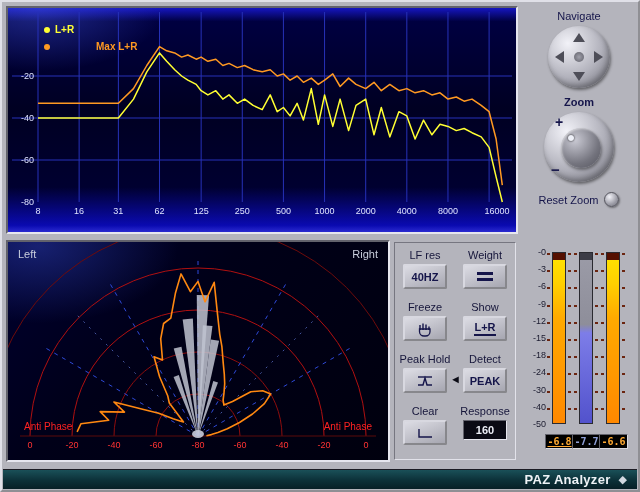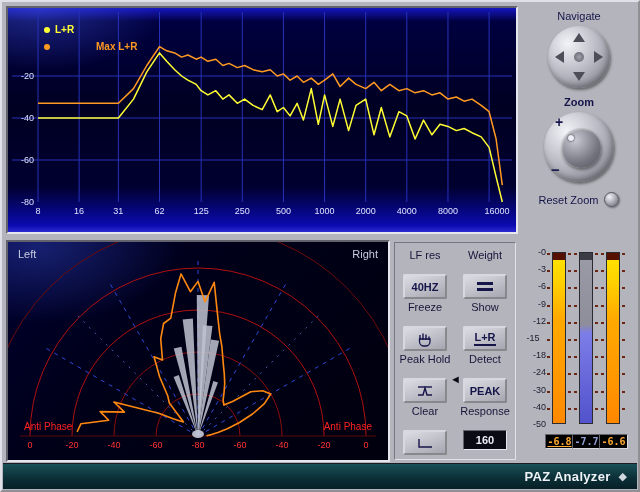--- a/index.html
+++ b/index.html
@@ -58,21 +58,21 @@
   .zoom-plus{position:absolute;left:11px;top:2px;font-size:14px;font-weight:bold;color:#15154a;}
   .zoom-minus{position:absolute;left:7px;bottom:4px;font-size:15px;font-weight:bold;color:#15154a;}
   .reset-row{display:flex;align-items:center;justify-content:center;gap:6px;margin-top:10px;font-size:11px;color:#15154a;}
   .reset-btn{width:13px;height:13px;border-radius:50%;
     background:radial-gradient(circle at 35% 30%,#f2f2f8,#9c9ca6 60%,#70707a);
     border:1px solid #55555e;box-shadow:1px 1px 2px rgba(0,0,0,.4);}
   
   .controls{position:absolute;left:392px;top:240px;width:122px;height:218px;box-sizing:border-box;
     border:1px solid;border-color:#767680 #e2e2ea #e2e2ea #767680;
     display:grid;grid-template-columns:1fr 1fr;grid-auto-rows:52px;padding-top:6px;justify-items:center;align-items:start;}
-  .ctl{display:flex;flex-direction:column;align-items:center;gap:13px;}
+  .ctl{display:flex;flex-direction:column;align-items:center;gap:3px;}
   .ctl-label{font-size:11px;color:#15153a;}
   .btn{width:44px;height:25px;box-sizing:border-box;border:2px outset #d8d8e0;border-radius:2px;
     background:linear-gradient(160deg,#dcdce4,#a6a6b0);
     display:flex;align-items:center;justify-content:center;
     font-family:"Liberation Sans",sans-serif;font-size:11px;font-weight:bold;color:#15154a;padding:0;cursor:pointer;}
   .disp{width:44px;height:20px;box-sizing:border-box;border:1px solid;border-color:#62626c #e6e6ee #e6e6ee #62626c;
     background:#0a0a14;color:#eceef6;display:flex;align-items:center;justify-content:center;
     font-size:11px;font-weight:bold;}
   .underl{border-bottom:2px solid #15154a;padding-bottom:1px;line-height:1;}
   .weight-icon{display:flex;flex-direction:column;gap:3px;}
@@ -89,21 +89,21 @@
   .meter .fill{position:absolute;inset:0;}
   .fill-lr{background:linear-gradient(to bottom,#551000 0,#551000 4%,#ffe000 4%,#ffd000 18%,#ffaa00 38%,#ff9900 70%,#ff8800 100%);}
   .fill-mid{background:linear-gradient(to bottom,#3c3c46 0,#3c3c46 4%,#9a9aa6 4%,#8e8e9a 42%,#7d7de8 47%,#5252cc 100%);}
   .scale-label{position:absolute;left:0;width:26px;text-align:right;font-size:9px;color:#1a1a2e;}
   .readout{position:absolute;top:192px;width:27px;height:13px;background:#000;
     border:1px solid;border-color:#62626c #d8d8e0 #d8d8e0 #62626c;
     display:flex;align-items:center;justify-content:center;
     font-family:"DejaVu Sans Mono",monospace;font-size:10px;font-weight:bold;}
   .r1{left:25px;text-decoration:underline;} .r2{left:52px;} .r3{left:79px;}
   
-  .bottombar{position:absolute;left:1px;right:1px;bottom:1px;height:26px;
+  .bottombar{position:absolute;left:1px;right:1px;bottom:1px;height:20px;
     background:linear-gradient(to bottom,#1a5058 0%,#0c3038 55%,#071f26 100%);
     border-top:1px solid #1c1c24;
     display:flex;align-items:center;justify-content:flex-end;gap:8px;padding-right:10px;box-sizing:border-box;}
   .bottombar .title{font-size:13px;font-weight:bold;color:#eef2f6;letter-spacing:.3px;}
   .bottombar .logo{font-size:11px;color:#d2d8e0;}
 </style>
 </head>
 <body>
 
 <div class="app">
@@ -288,21 +288,21 @@
     <span class="ctl-arrow">◄</span>
   </div>
 
   <div class="meters">
     <div id="meter-scale">
         <div class="scale-label" style="top: 5px;">-0</div>
         <div class="scale-label" style="top: 22.2px;">-3</div>
         <div class="scale-label" style="top: 39.4px;">-6</div>
         <div class="scale-label" style="top: 56.6px;">-9</div>
         <div class="scale-label" style="top: 73.8px;">-12</div>
-        <div class="scale-label" style="top: 91px; text-align: center;">-15</div>
+        <div class="scale-label" style="top: 91px;">-15</div>
         <div class="scale-label" style="top: 108.2px;">-18</div>
         <div class="scale-label" style="top: 125.4px;">-24</div>
         <div class="scale-label" style="top: 142.6px;">-30</div>
         <div class="scale-label" style="top: 159.8px;">-40</div>
         <div class="scale-label" style="top: 177px;">-50</div>
       </div>
     <div class="meter m1">
         <div class="fill fill-lr"></div>
       </div>
     <div class="meter m2">

